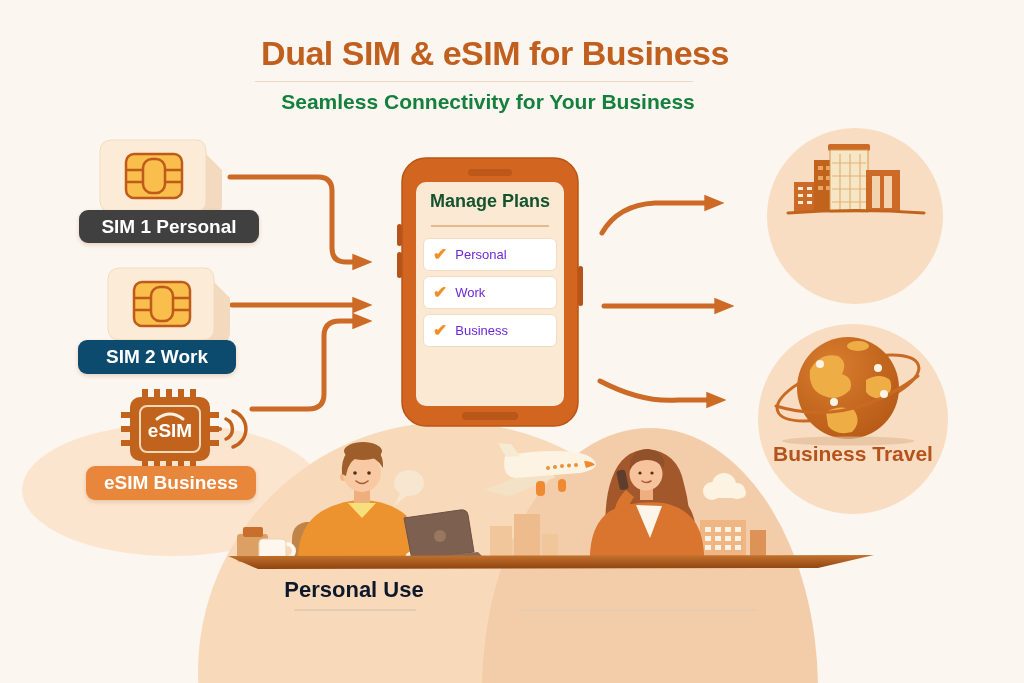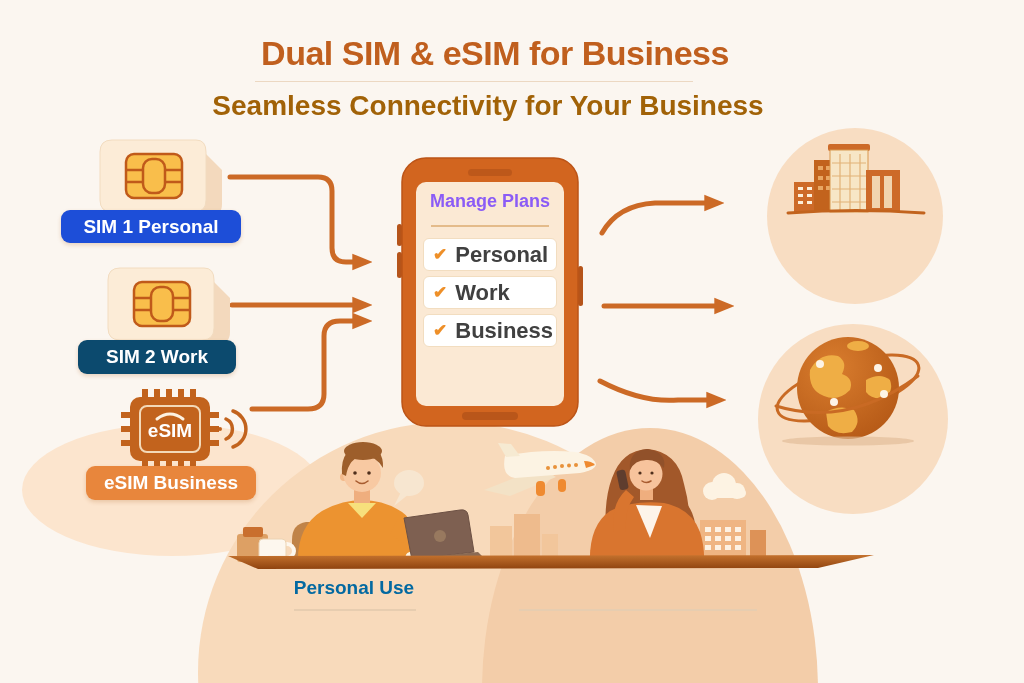--- a/index.html
+++ b/index.html
@@ -2,35 +2,35 @@
 <html><head>
 <meta charset="utf-8">
 <style>
   html,body{margin:0;padding:0;}
   body{font-family:"Liberation Sans",sans-serif;}
   .canvas{position:relative;width:1024px;height:683px;background:#fbf6f0;overflow:hidden;}
   .abs{position:absolute;}
   .art{position:absolute;left:0;top:0;width:1024px;height:683px;}
   .title{left:0;top:34px;width:990px;text-align:center;font-size:34px;font-weight:800;color:#c05f1e;letter-spacing:-.5px;}
   .title-divider{left:255px;top:81px;width:438px;height:1px;background:#ecd8c2;}
-  .subtitle{left:0;top:90px;width:976px;text-align:center;font-size:28px;font-weight:700;color:#a16207;}
+  .subtitle{left:0;top:90px;width:976px;text-align:center;font-size:21px;font-weight:700;color:#15803d;}
   .pill{color:#fff;font-weight:700;font-size:19px;display:flex;align-items:center;justify-content:center;border-radius:9px;box-shadow:0 2px 4px rgba(170,85,20,.22);}
-  .pill1{left:61px;top:210px;width:180px;height:33px;background:#1d4ed8;}
+  .pill1{left:79px;top:210px;width:180px;height:33px;background:#404040;}
   .pill2{left:78px;top:340px;width:158px;height:34px;background:#0c4a6e;}
   .pill3{left:86px;top:466px;width:170px;height:34px;background:#e8863c;text-align:right;}
   .chip-text{left:140px;top:420px;width:60px;text-align:center;font-size:19px;font-weight:800;color:#fff;}
-  .phone-heading{left:416px;top:191px;width:148px;text-align:center;font-size:18px;font-weight:800;color:#8b5cf6;}
+  .phone-heading{left:416px;top:191px;width:148px;text-align:center;font-size:18px;font-weight:800;color:#14532d;}
   .plan-row{left:423px;width:134px;height:33px;background:#ffffff;border:1px solid #f2ddc0;border-radius:6px;display:flex;align-items:center;gap:8px;padding-left:9px;box-sizing:border-box;}
   .row1{top:238px;} .row2{top:276px;} .row3{top:314px;}
   .check{color:#ee8f28;font-size:17px;font-weight:900;line-height:1;}
-  .plan-label{color:#404040;font-size:22px;font-weight:700;}
+  .plan-label{color:#6d28d9;font-size:13px;font-weight:400;}
   .circle-text{text-align:center;font-size:21px;font-weight:800;color:#b4531c;line-height:24px;}
   .ct1{left:766px;top:223px;width:180px;}
   .ct2{left:763px;top:442px;width:180px;}
-  .scene-label{text-align:center;font-size:19px;font-weight:800;color:#0369a1;}
+  .scene-label{text-align:center;font-size:22px;font-weight:800;color:#0f172a;}
   .sl1{left:244px;top:577px;width:220px;}
   .sl2{left:488px;top:577px;width:300px;}
   .underline{height:2px;background:#e7cdb0;}
   .ul1{left:294px;top:609px;width:122px;}
   .ul2{left:519px;top:609px;width:238px;}
 </style>
 </head>
 <body>
 
 <div class="canvas">
@@ -295,19 +295,20 @@
 <div class="abs plan-row row2">
   <span class="check">✔</span>
   <span class="plan-label">Work</span>
 </div>
 <div class="abs plan-row row3">
   <span class="check">✔</span>
   <span class="plan-label">Business</span>
 </div>
 
 <div class="abs circle-text ct2">
+  <div>Business Travel</div>
 </div>
 
 <div class="abs scene-label sl1">Personal Use</div>
 <div class="abs underline ul1"></div>
 <div class="abs underline ul2"></div>
 
 </div>
 
 </body></html>

